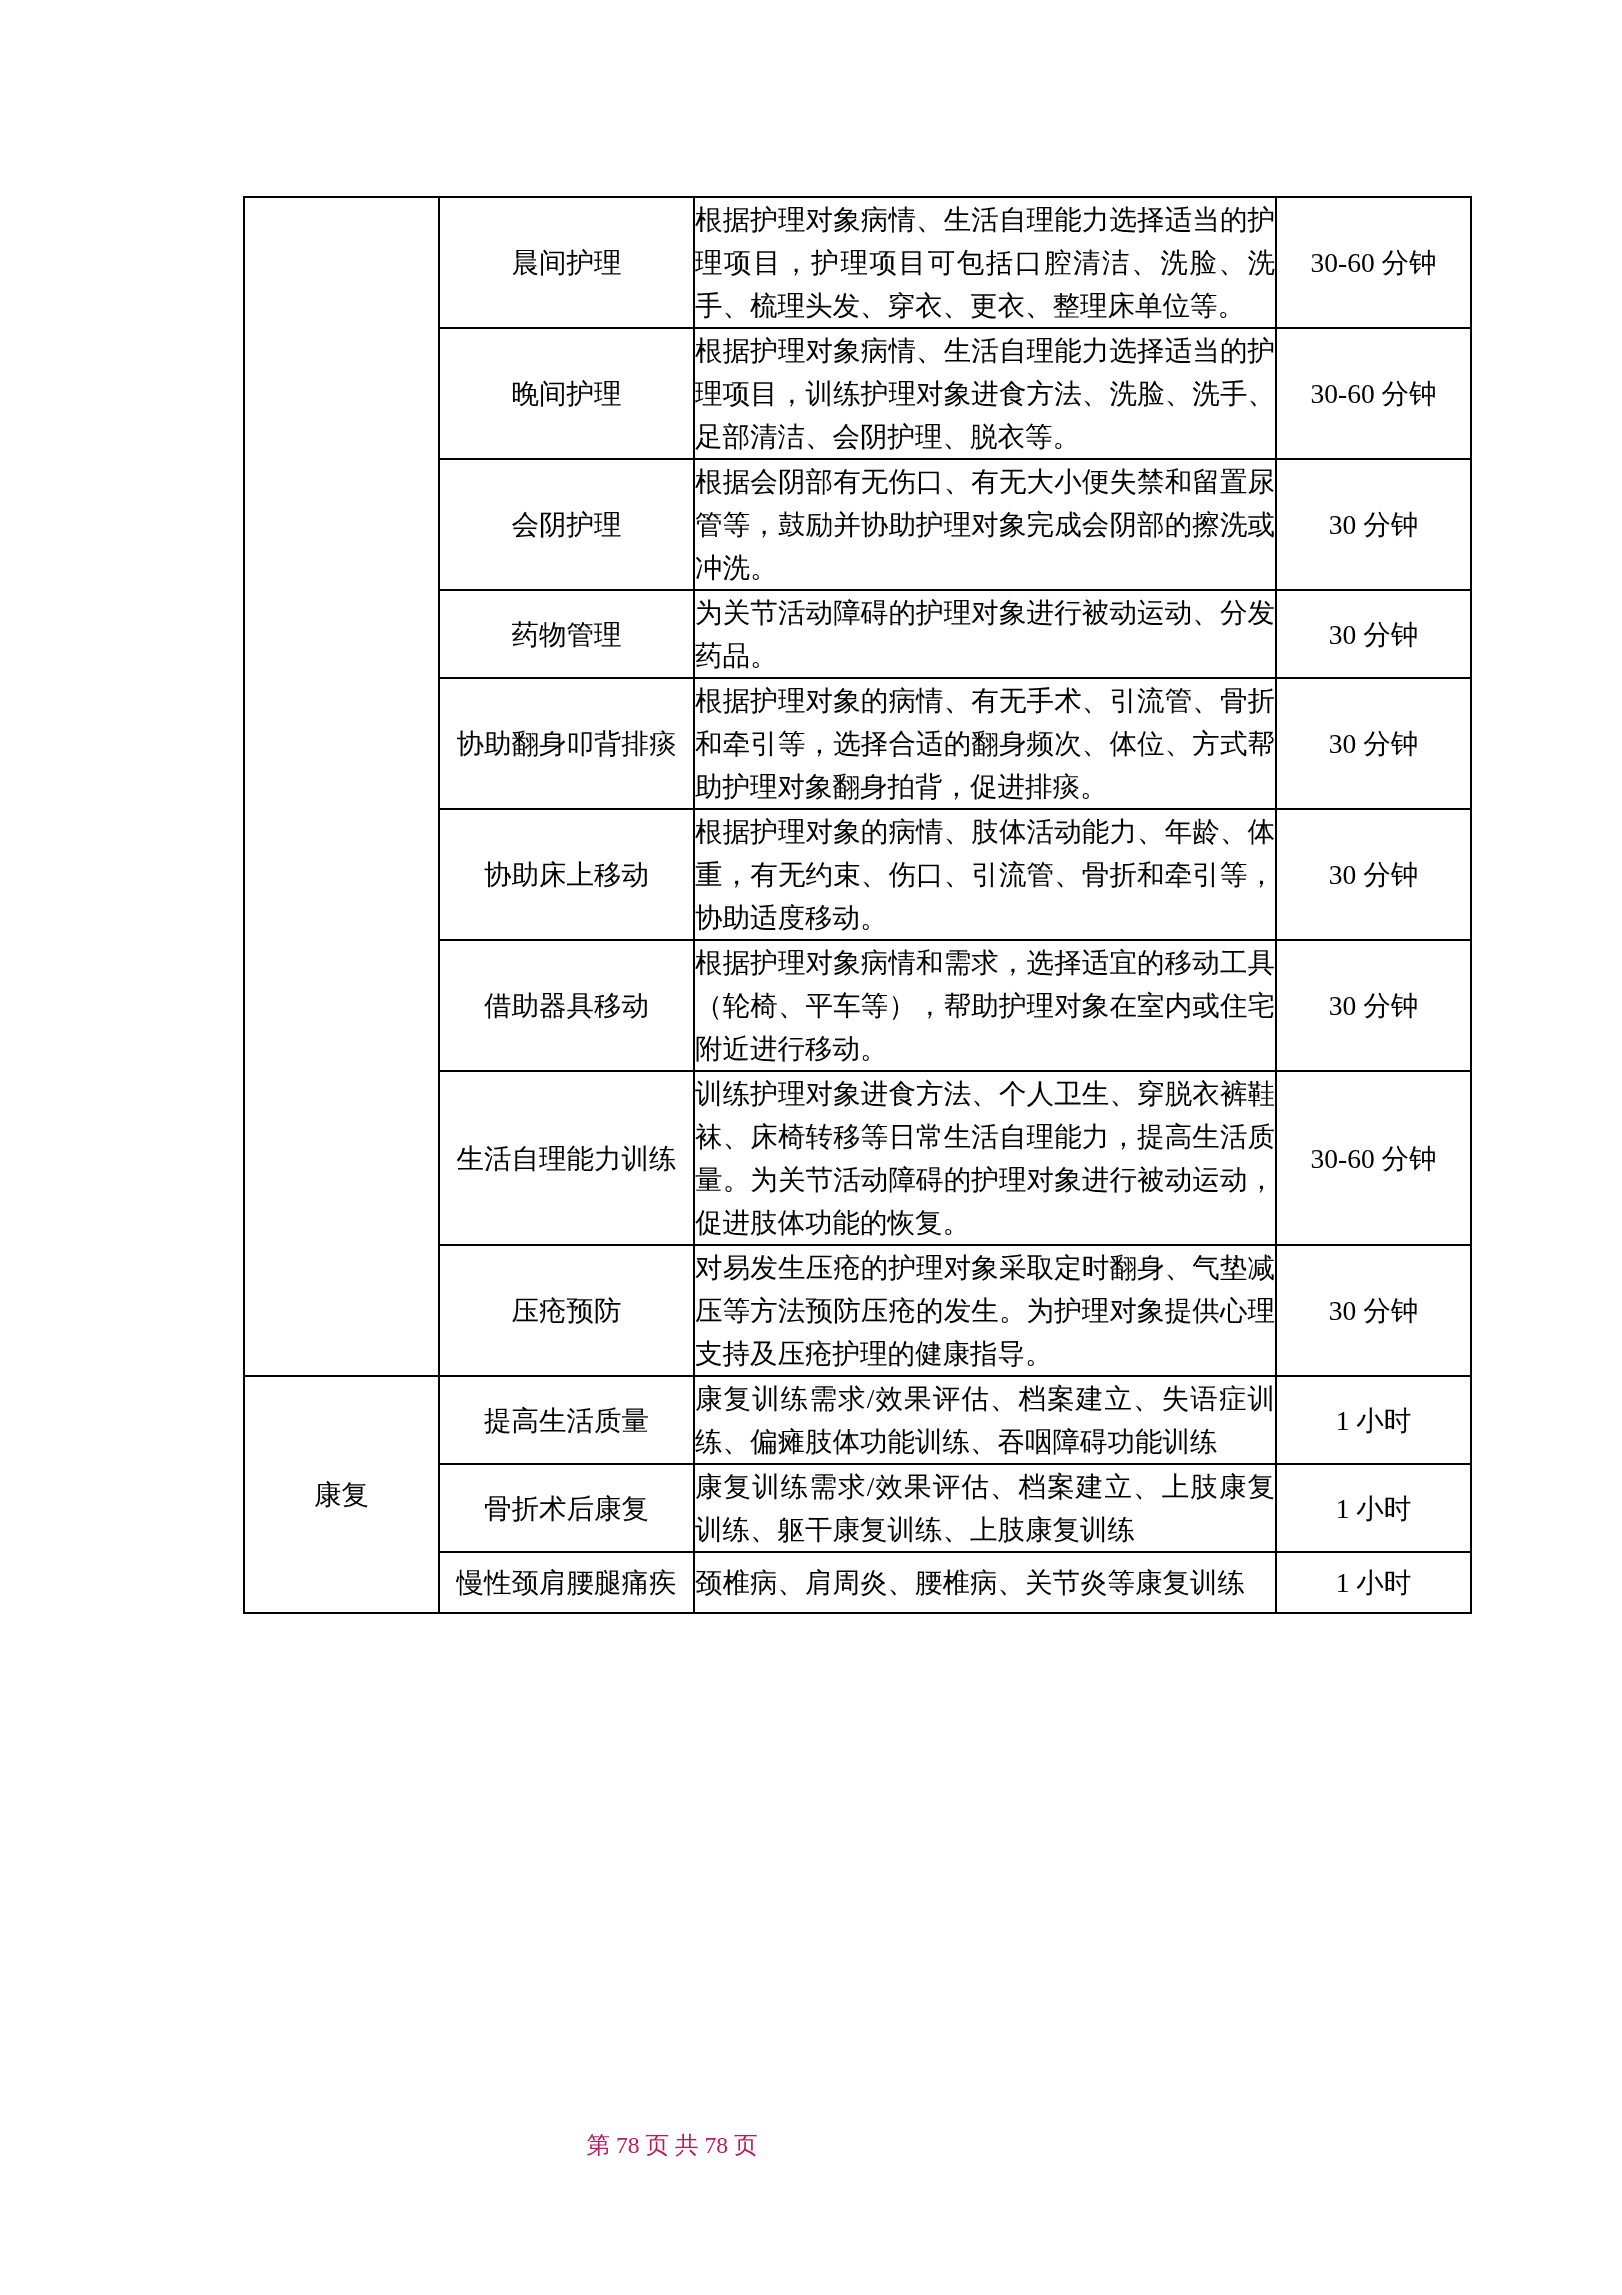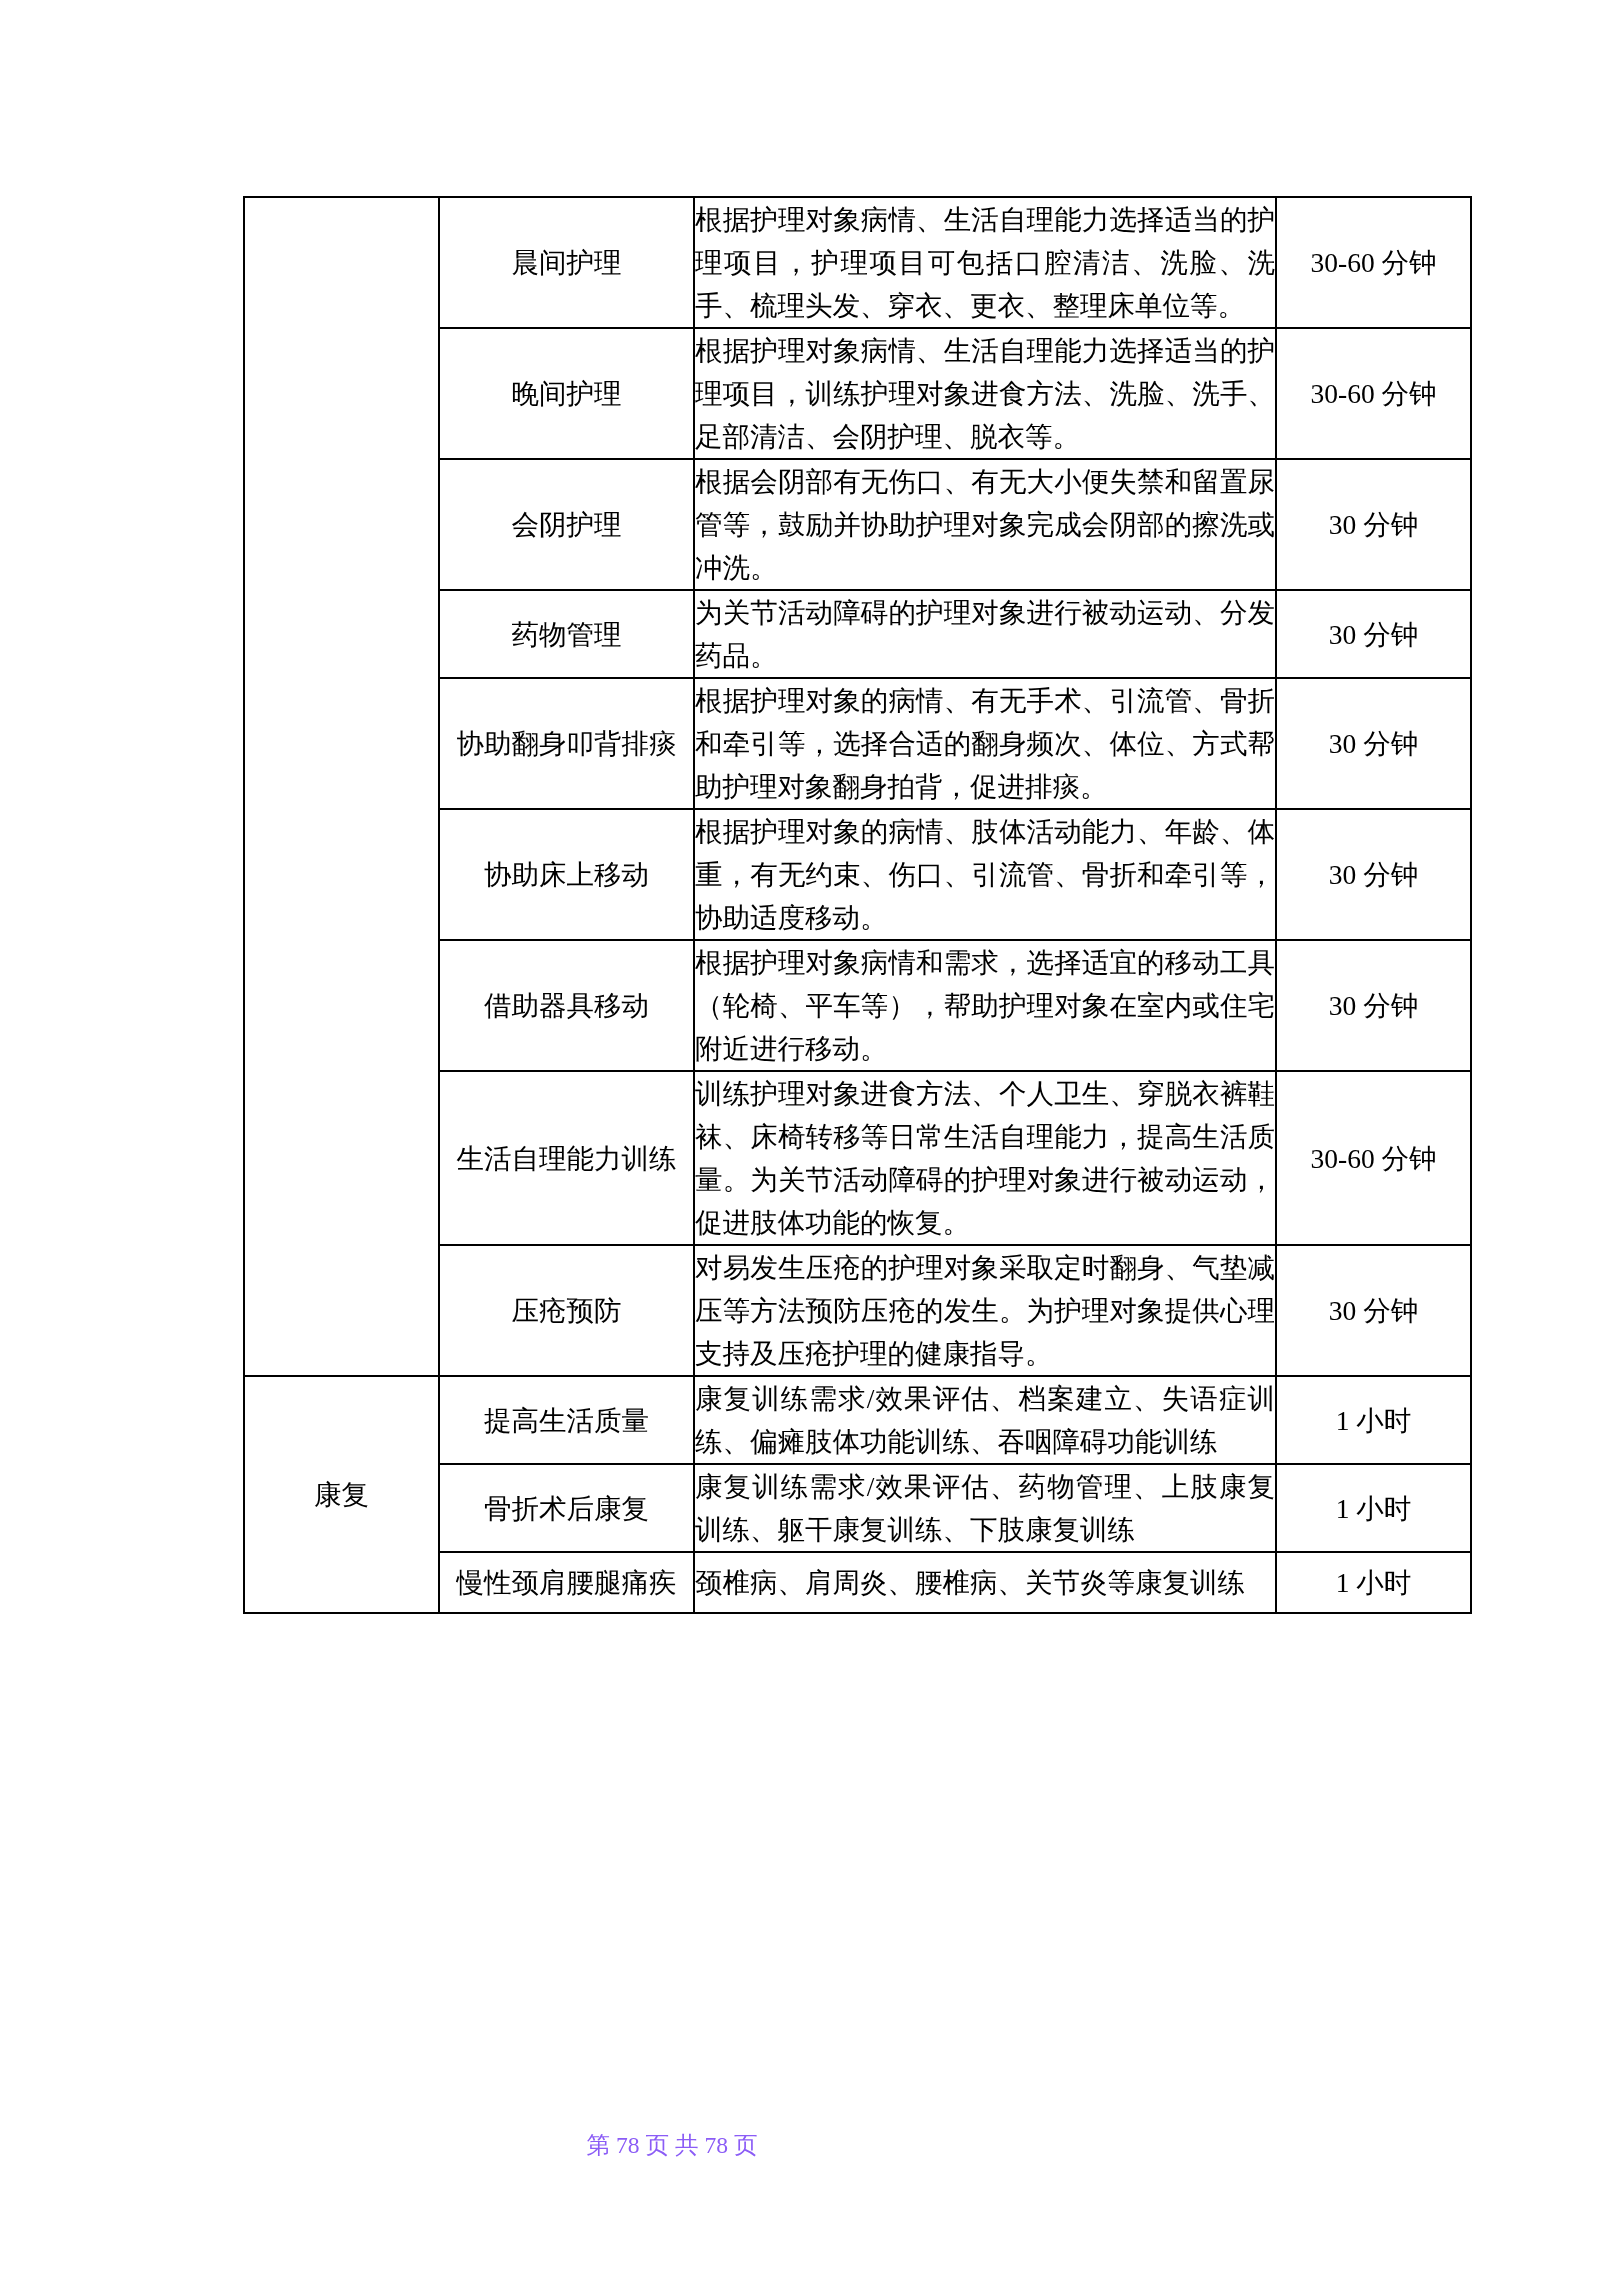--- a/index.html
+++ b/index.html
@@ -52,21 +52,21 @@
   tr.rh-1 { height: 43px;  }
 
   .page-footer {
     position: absolute;
     top: 2131px;
     left: 0;
     width: 1344px;
     text-align: center;
     font-size: 23.6px;
     line-height: 29px;
-    color: #8b5cf6;
+    color: #be185d;
   }
 </style>
 </head>
 <body>
 
 <div class="page">
 
   <table class="service-table">
     <colgroup>
       <col class="col-cat">
@@ -122,21 +122,21 @@
         <td class="cell-dur">30 分钟</td>
       </tr>
       <tr class="rh-2">
         <td class="cell-cat" rowspan="3">康复</td>
         <td class="cell-name">提高生活质量</td>
         <td class="cell-desc">康复训练需求/效果评估、档案建立、失语症训练、偏瘫肢体功能训练、吞咽障碍功能训练</td>
         <td class="cell-dur">1 小时</td>
       </tr>
       <tr class="rh-2">
         <td class="cell-name">骨折术后康复</td>
-        <td class="cell-desc">康复训练需求/效果评估、药物管理、上肢康复训练、躯干康复训练、下肢康复训练</td>
+        <td class="cell-desc">康复训练需求/效果评估、档案建立、上肢康复训练、躯干康复训练、上肢康复训练</td>
         <td class="cell-dur">1 小时</td>
       </tr>
       <tr class="rh-1">
         <td class="cell-name">慢性颈肩腰腿痛疾</td>
         <td class="cell-desc">颈椎病、肩周炎、腰椎病、关节炎等康复训练</td>
         <td class="cell-dur">1 小时</td>
       </tr>
     </tbody>
   </table>
 

